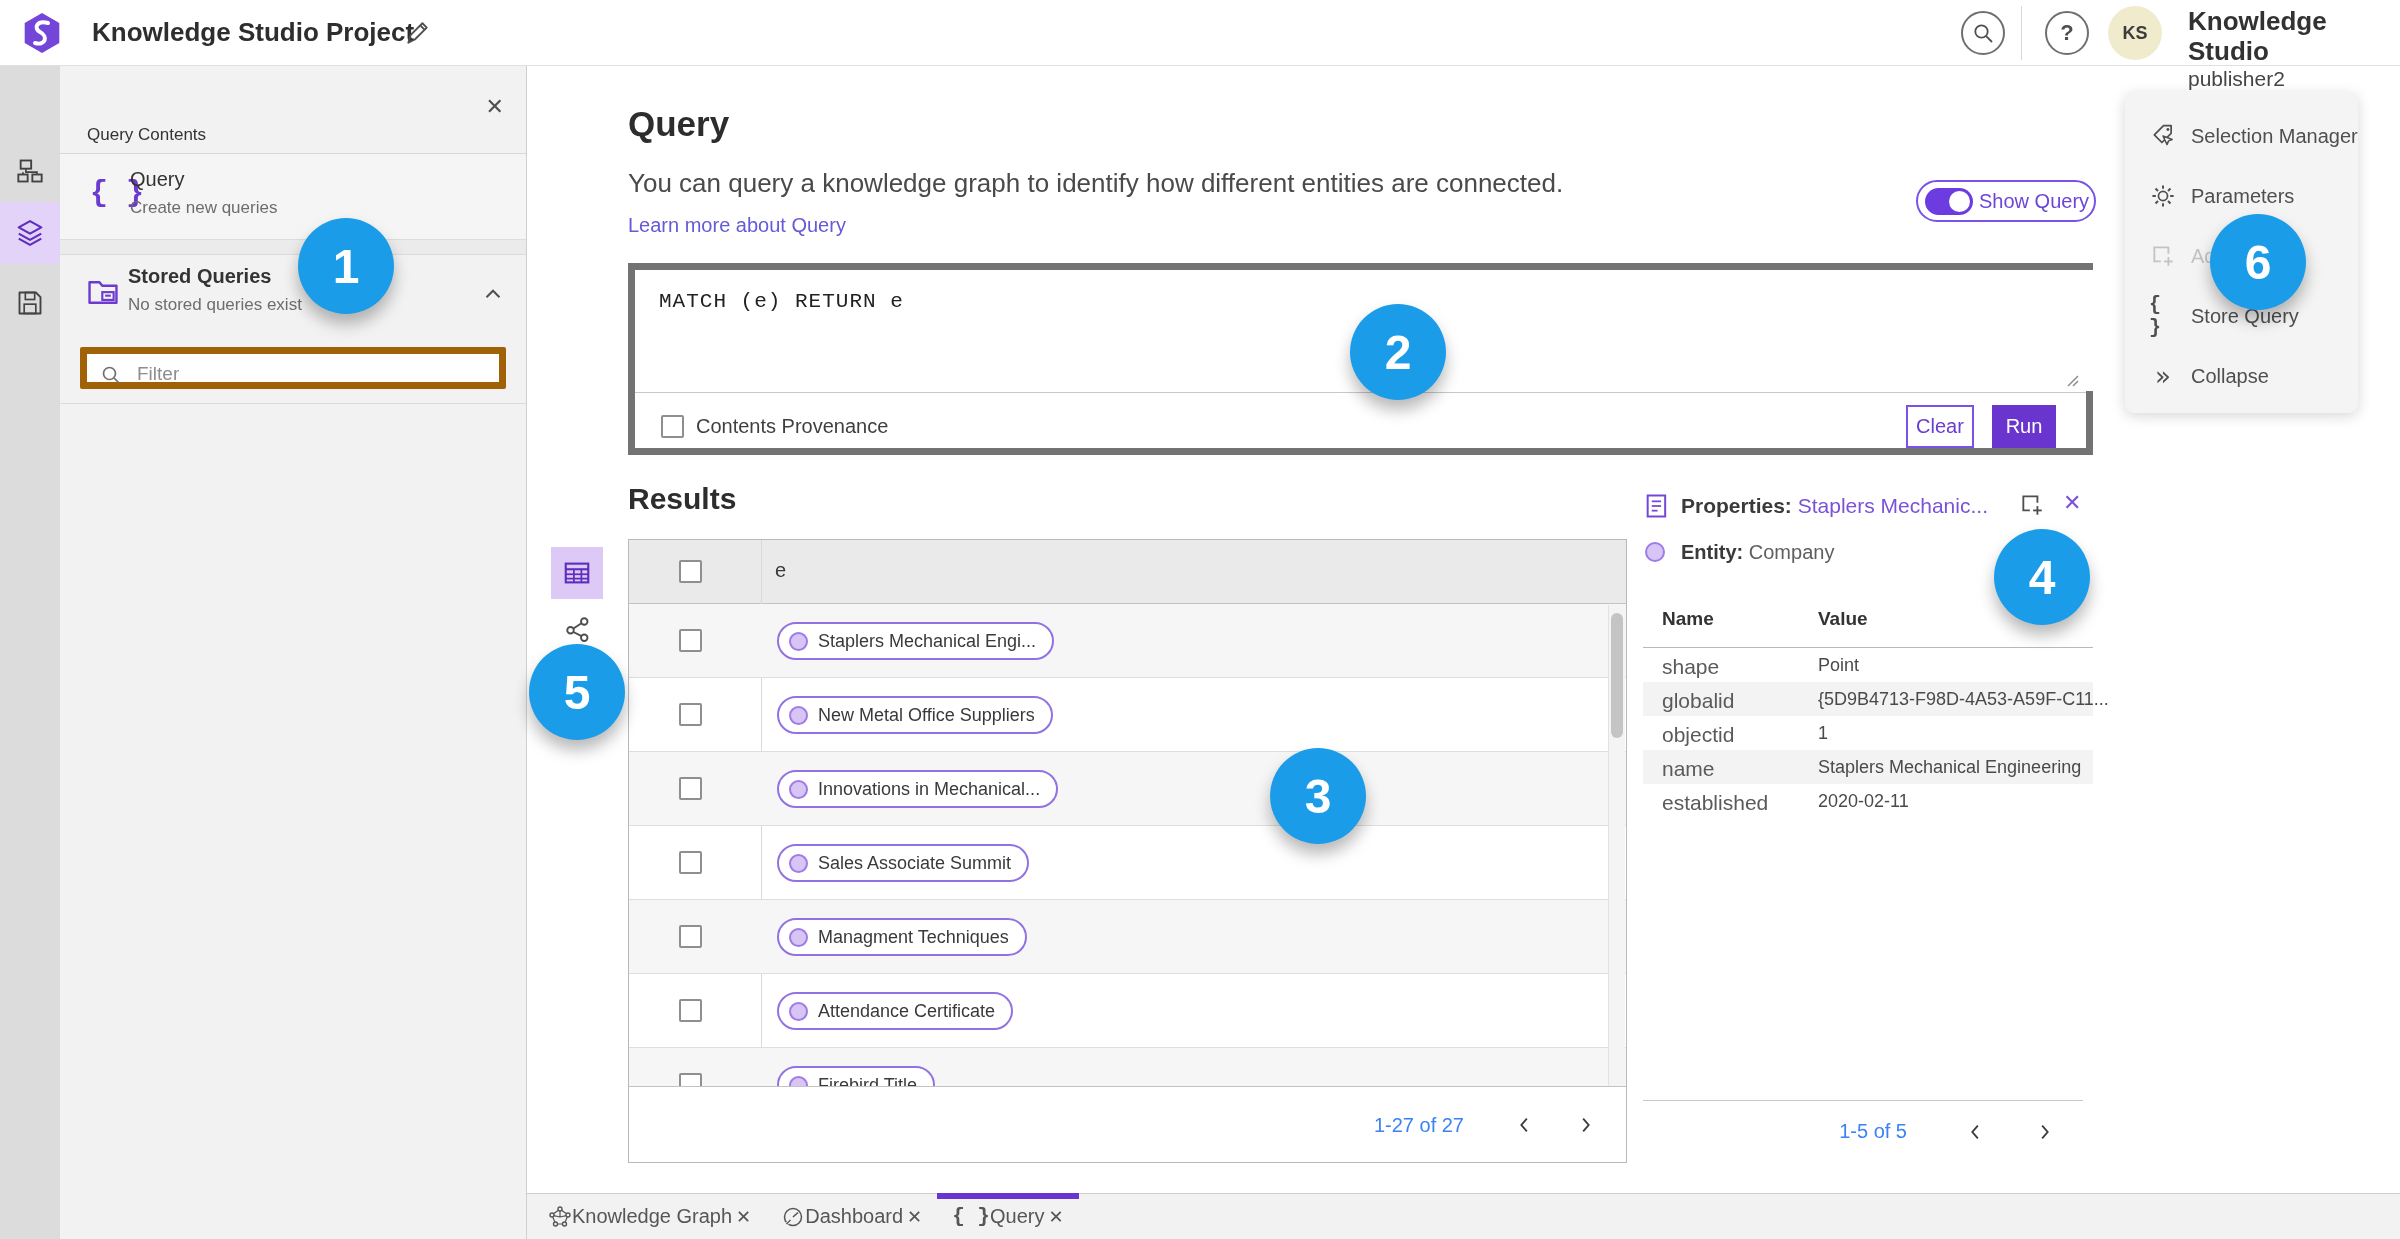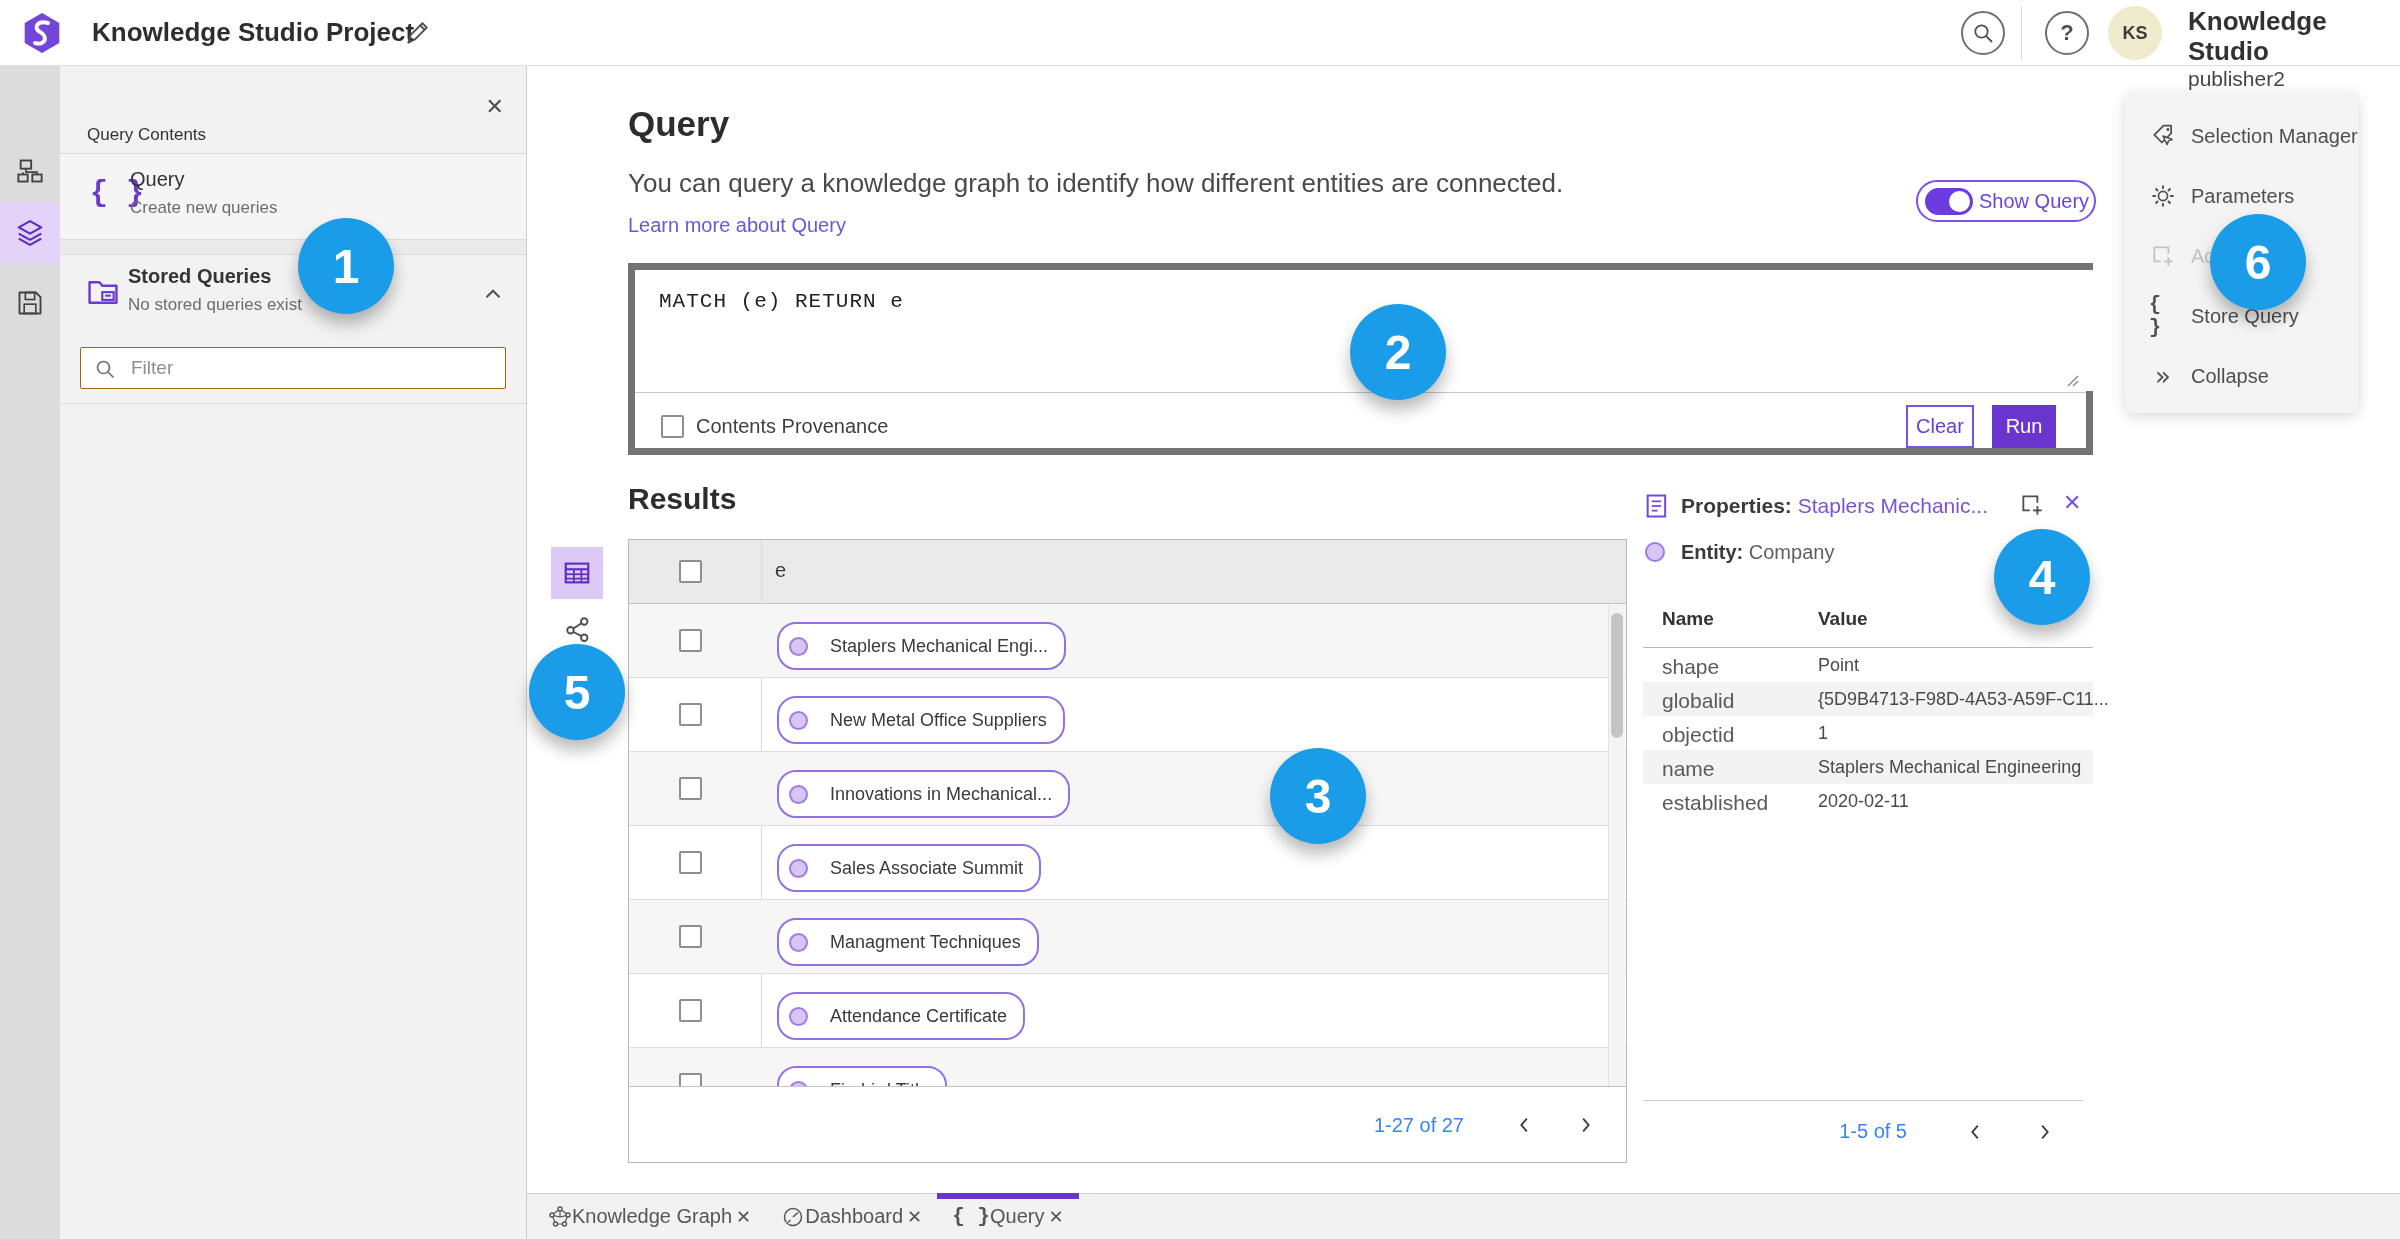--- a/index.html
+++ b/index.html
@@ -37,21 +37,21 @@
   .qc-item{position:relative;height:86px;border-bottom:1px solid #dcdcdc;cursor:pointer;background:#f5f5f5;}
   .qc-item .brace{position:absolute;left:30px;top:22px;font-family:"Liberation Mono",monospace;font-size:30px;color:#6b3ad1;font-weight:700;}
   .qc-item .t1{position:absolute;left:70px;top:14px;font-size:20px;color:#333;}
   .qc-item .t2{position:absolute;left:70px;top:44px;font-size:17px;color:#6d6d6d;}
   .section-gap{height:15px;background:#ebebeb;border-bottom:1px solid #dcdcdc;}
   .sq-head{position:relative;height:78px;cursor:pointer;}
   .sq-head .t1{position:absolute;left:68px;top:10px;font-size:20px;font-weight:600;color:#333;}
   .sq-head .t2{position:absolute;left:68px;top:40px;font-size:17px;color:#6d6d6d;}
   .sq-folder{position:absolute;left:26px;top:18px;}
   .sq-caret{position:absolute;right:20px;top:26px;cursor:pointer;}
-  .filter-wrap{position:relative;margin:14px 20px 0 20px;height:42px;background:#fff;border:1px solid #a16207;border-radius:2px;}
+  .filter-wrap{position:relative;margin:14px 20px 0 20px;height:42px;background:#fff;border:7px solid #a16207;border-radius:2px;}
   .filter-wrap svg{position:absolute;left:12px;top:9px;}
   .filter-input{position:absolute;left:48px;top:0;width:370px;height:40px;border:0;outline:0;background:transparent;
                 font-size:19px;color:#444;font-family:"Liberation Sans",sans-serif;}
   .filter-input::placeholder{color:#8d8d8d;}
   .panel-footline{height:1px;background:#dcdcdc;margin-top:14px;}
 
   
   .main-title{position:absolute;left:628px;top:104px;font-size:35px;font-weight:600;color:#2d2d2d;}
   .main-desc{position:absolute;left:628px;top:168px;font-size:26px;color:#4a4a4a;}
   .learn-link{position:absolute;left:628px;top:214px;font-size:20px;color:#655ad8;cursor:pointer;}
@@ -82,21 +82,21 @@
 
   .rtable{position:absolute;left:628px;top:539px;width:999px;height:624px;border:1px solid #b9b9b9;background:#fff;overflow:hidden;}
   .rt-header{position:absolute;left:0;top:0;width:100%;height:64px;background:#eaeaea;border-bottom:1px solid #c3c3c3;}
   .rt-header .checkbox{position:absolute;left:50px;top:20px;}
   .rt-header .colname{position:absolute;left:146px;top:19px;font-size:20px;color:#3a3a3a;}
   .rt-colsep{position:absolute;left:132px;top:0;width:1px;height:546px;background:#d9d9d9;}
   .rt-body{position:absolute;left:0;top:64px;width:100%;height:482px;overflow:hidden;}
   .rt-row{position:relative;height:74px;border-bottom:1px solid #dedede;}
   .rt-row.alt{background:#f6f6f6;}
   .rt-row .checkbox{position:absolute;left:50px;top:25px;}
-  .pill{position:absolute;left:148px;top:18px;display:inline-flex;align-items:center;gap:22px;height:48px;
+  .pill{position:absolute;left:148px;top:18px;display:inline-flex;align-items:center;gap:10px;height:38px;
         border:2px solid #9272e2;border-radius:19px;padding:0 16px 0 10px;background:#fff;cursor:pointer;}
   .pill .dot{width:19px;height:19px;border-radius:50%;background:#d8c5f6;border:2px solid #9d7ce6;}
   .pill .lbl{font-size:18px;color:#3a3a3a;white-space:nowrap;}
   .scroll-track{position:absolute;right:1px;top:65px;width:17px;height:481px;background:#f4f4f4;border-left:1px solid #e2e2e2;}
   .scroll-thumb{position:absolute;right:2px;top:8px;width:12px;height:125px;background:#c4c4c4;border-radius:6px;cursor:pointer;}
   .rt-footer{position:absolute;left:0;top:546px;width:100%;height:77px;background:#fff;border-top:1px solid #c3c3c3;
              display:flex;align-items:center;justify-content:flex-end;padding-right:24px;gap:26px;}
   .pg-text{font-size:20px;color:#3b82f6;margin-right:18px;}
   .pg-btn{width:34px;height:34px;display:flex;align-items:center;justify-content:center;cursor:pointer;}
 

